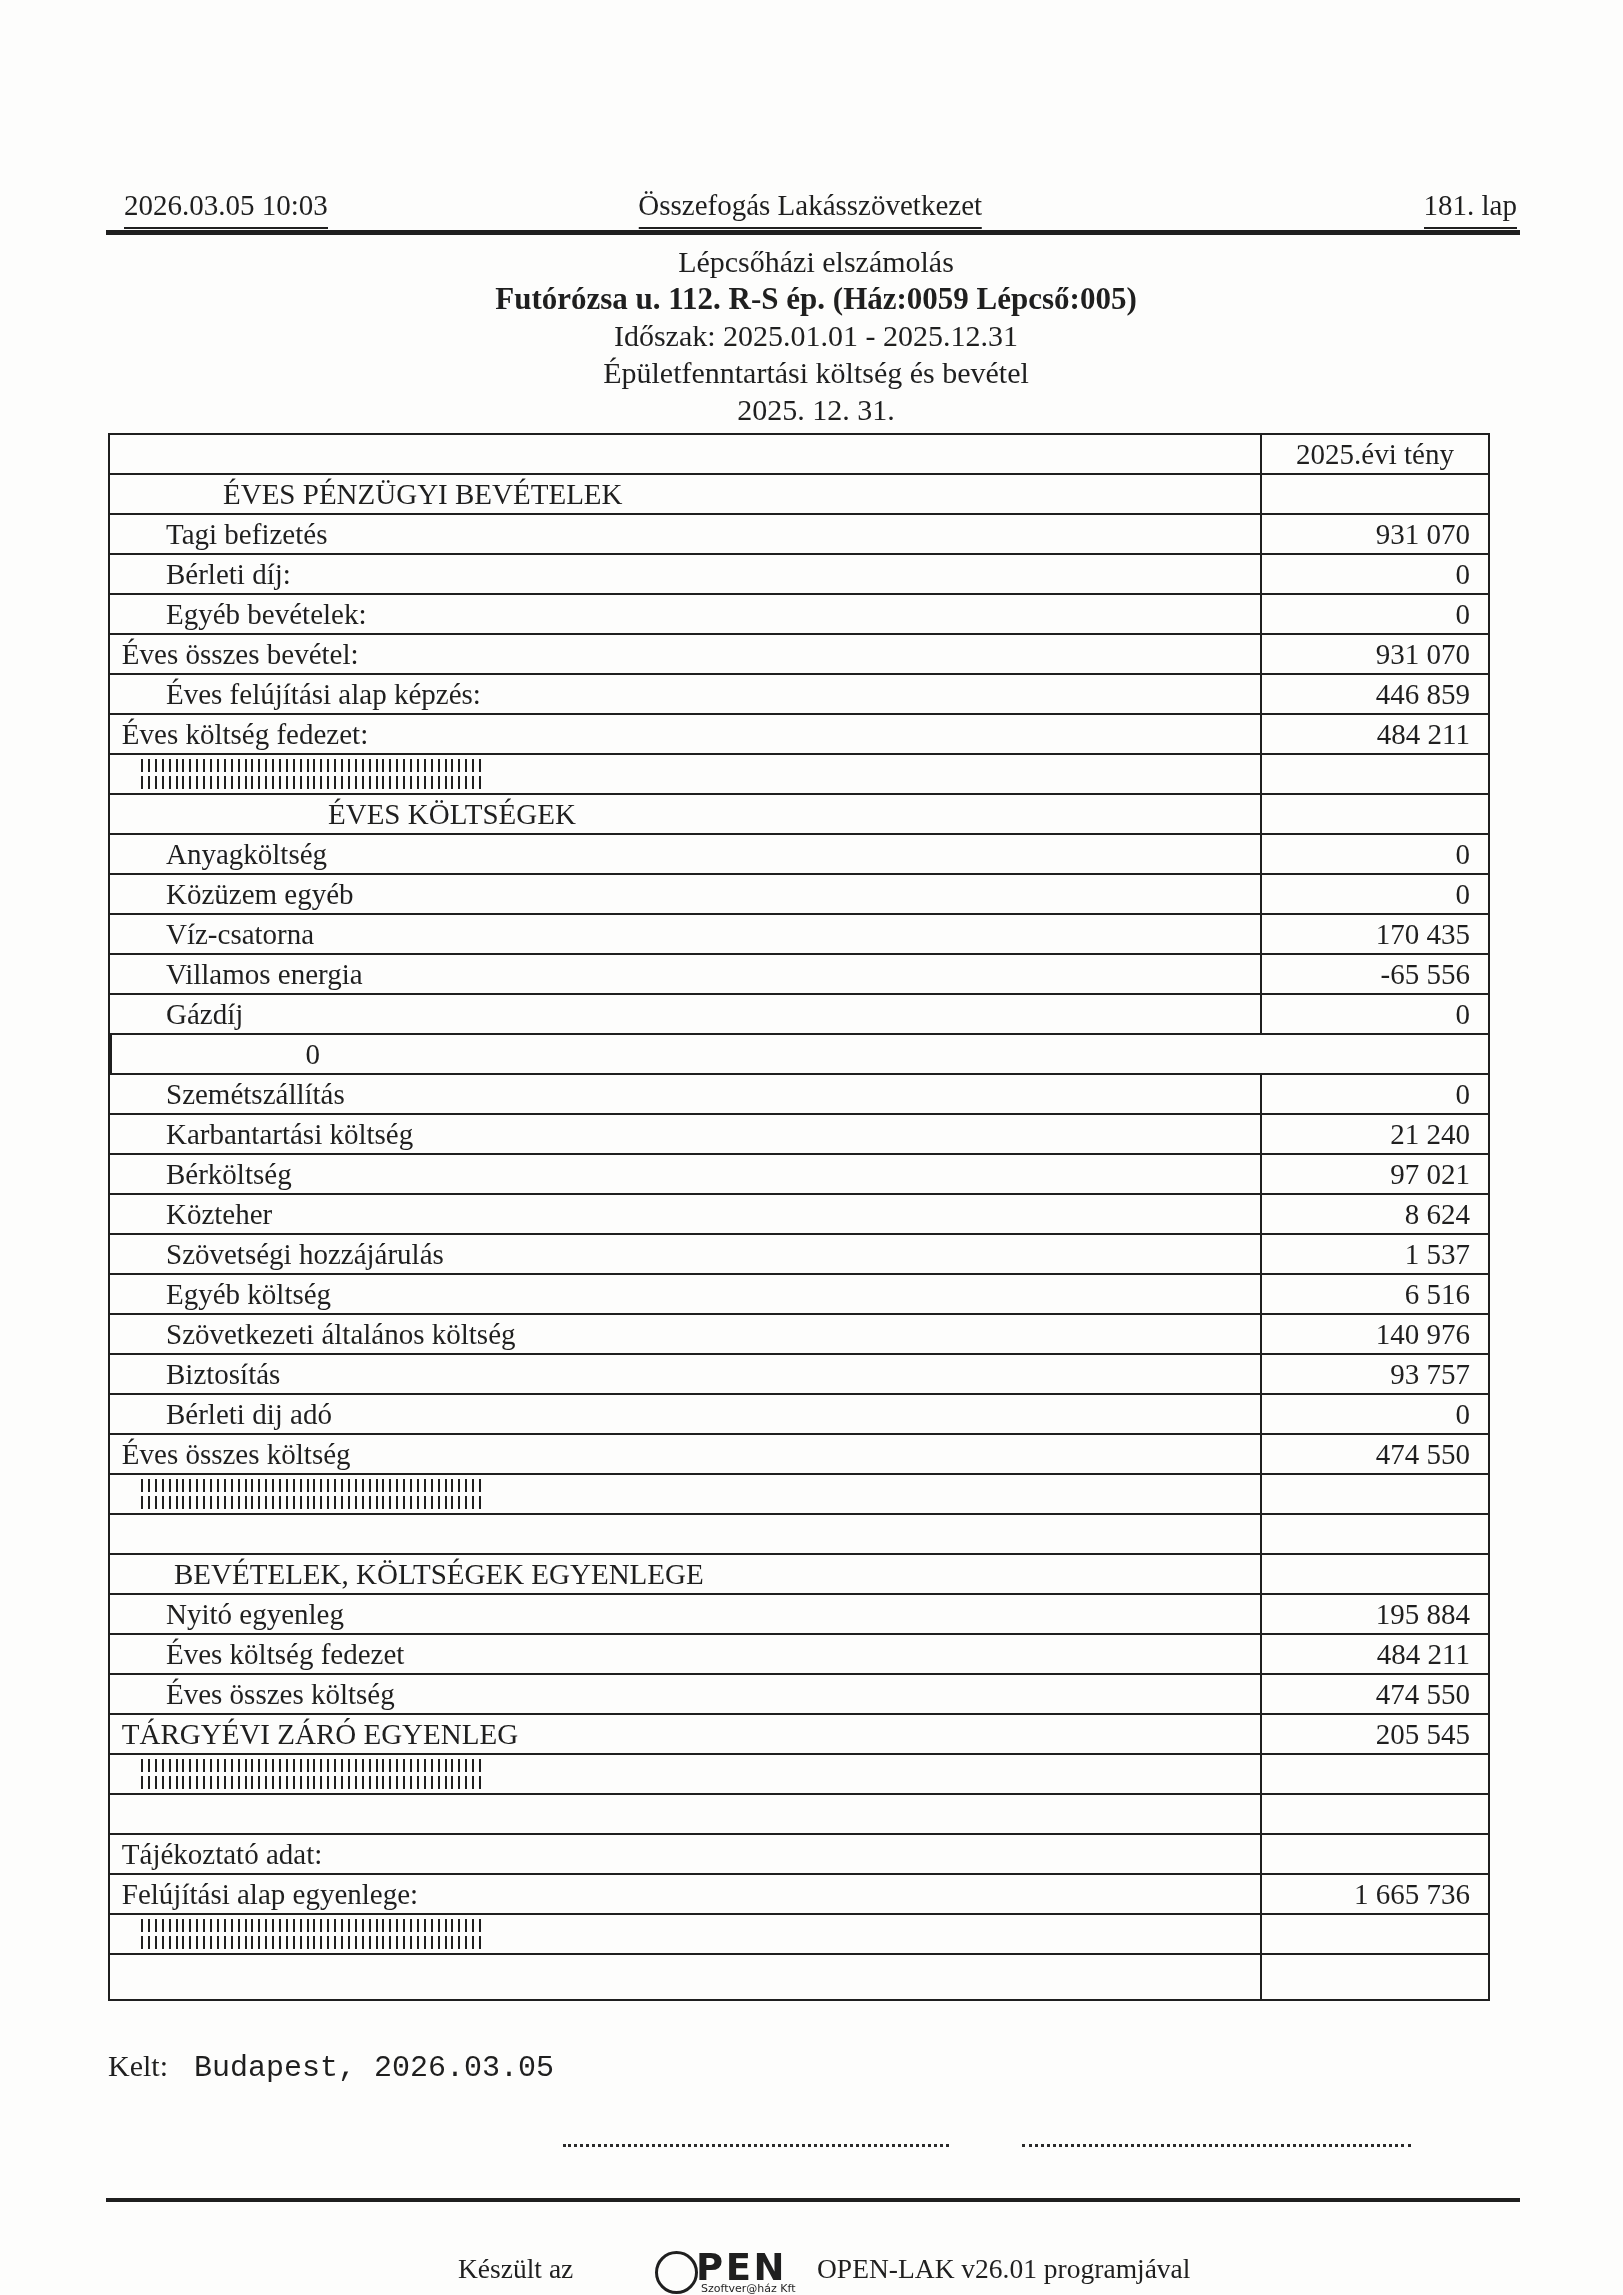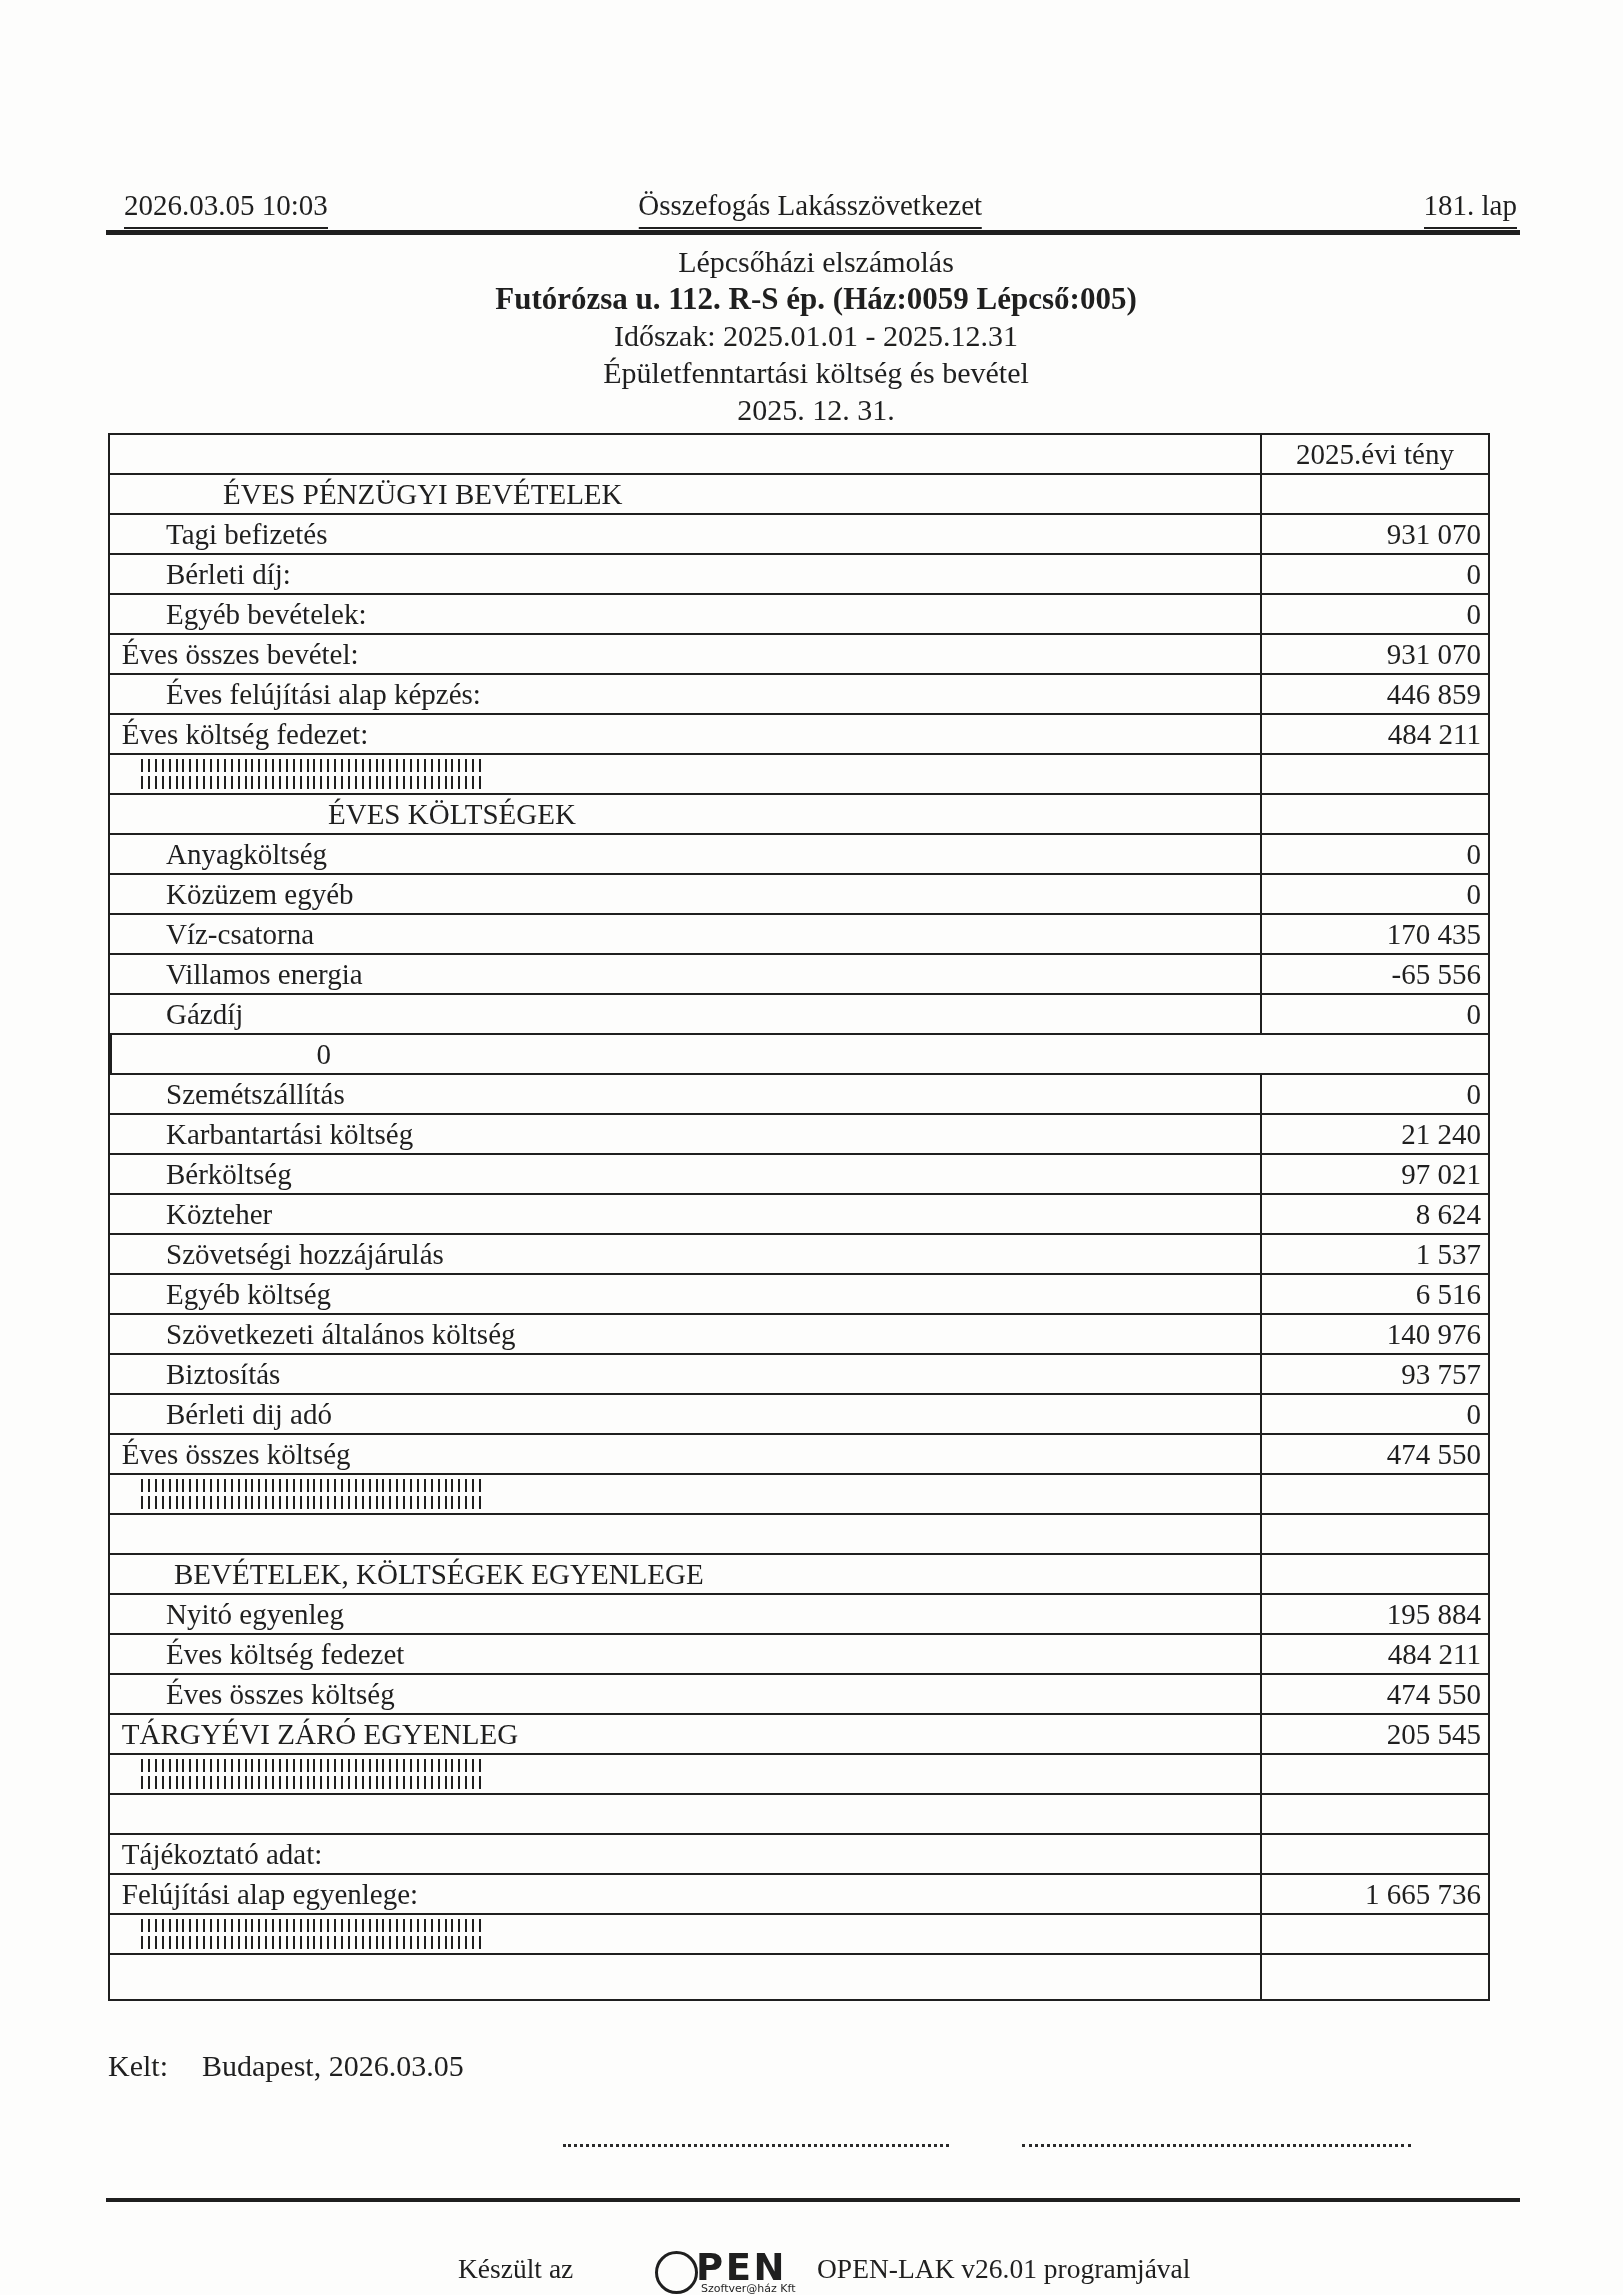--- a/index.html
+++ b/index.html
@@ -18,35 +18,35 @@
   .title-block{ position:absolute; top:243px; left:0; width:100%; text-align:center; font-size:30px; line-height:37px;padding-left:9px; }
   .title-block .t-bold{ font-weight:bold; font-size:31px; }
 
   
   .rpt-table{ position:absolute; left:108px; top:433px; width:1382px; height:1568px;
               border:2.6px solid var(--ink); display:flex; flex-direction:column; font-size:29px; }
   .trow{ display:flex; flex:0 0 40px; border-bottom:2px solid var(--ink); align-items:stretch; }
   .trow:last-child{ border-bottom:none; flex:1 1 auto; }
   .cell-label{ flex:1; display:flex; align-items:center; overflow:hidden; white-space:nowrap; }
   .cell-value{ width:228px; flex:0 0 228px; border-left:2px solid var(--ink);
-               display:flex; align-items:center; justify-content:flex-end; padding-right:7px; }
+               display:flex; align-items:center; justify-content:flex-end; padding-right:18px; }
   .thead .cell-value{ justify-content:center; padding-right:0; }
   .ind-0 .cell-label{ padding-left:11.8px; }
   .ind-1 .cell-label{ padding-left:64px;border-radius:11px; }
   .ind-2 .cell-label{ padding-left:56px; }
   .ind-3 .cell-label{ padding-left:113px; }
   .ind-4 .cell-label{ padding-left:178px;margin-left:40px; }
   .hatch-wrap{ display:none; }
   .r-hatch .hatch-wrap{ display:flex; flex-direction:column; gap:4.6px; width:340px; margin-left:19.6px; }
   .r-hatch .hatch-wrap i{ display:block; height:13px;
       background:repeating-linear-gradient(90deg, var(--ink) 0 2px, transparent 2px 6.9px); }
 
   
   .kelt-line{ position:absolute; top:2049px; left:108px; font-size:30px; }
-  .kelt-line .kelt-value{ margin-left:34px; }
+  .kelt-line .kelt-value{ margin-left:26px;font-family:Liberation Mono, monospace; }
   .sig-line{ position:absolute; top:2135px; height:11.8px; border-bottom:3.9px dotted #2a2a2a; }
   .sig-1{ left:563px; width:386px; }
   .sig-2{ left:1022px; width:389px; }
   .foot-rule{ position:absolute; top:2198px; left:106px; right:103px; height:3.9px; background:var(--ink); }
 
   .foot-line{ position:absolute; top:2239px; left:0; width:100%; height:57px; }
   .foot-prefix{ position:absolute; left:458px; top:14.4px; font-size:27.5px; }
   .logo{ position:absolute; left:655px; top:0; width:164px; height:65px; }
   .logo-circle{ position:absolute; left:0; top:11.8px; width:43px; height:43px; border:3.3px solid var(--ink); border-radius:50%; }
   .logo-pen{ position:absolute; left:41px; top:6.5px; font-family:"DejaVu Sans", sans-serif; font-weight:700;

